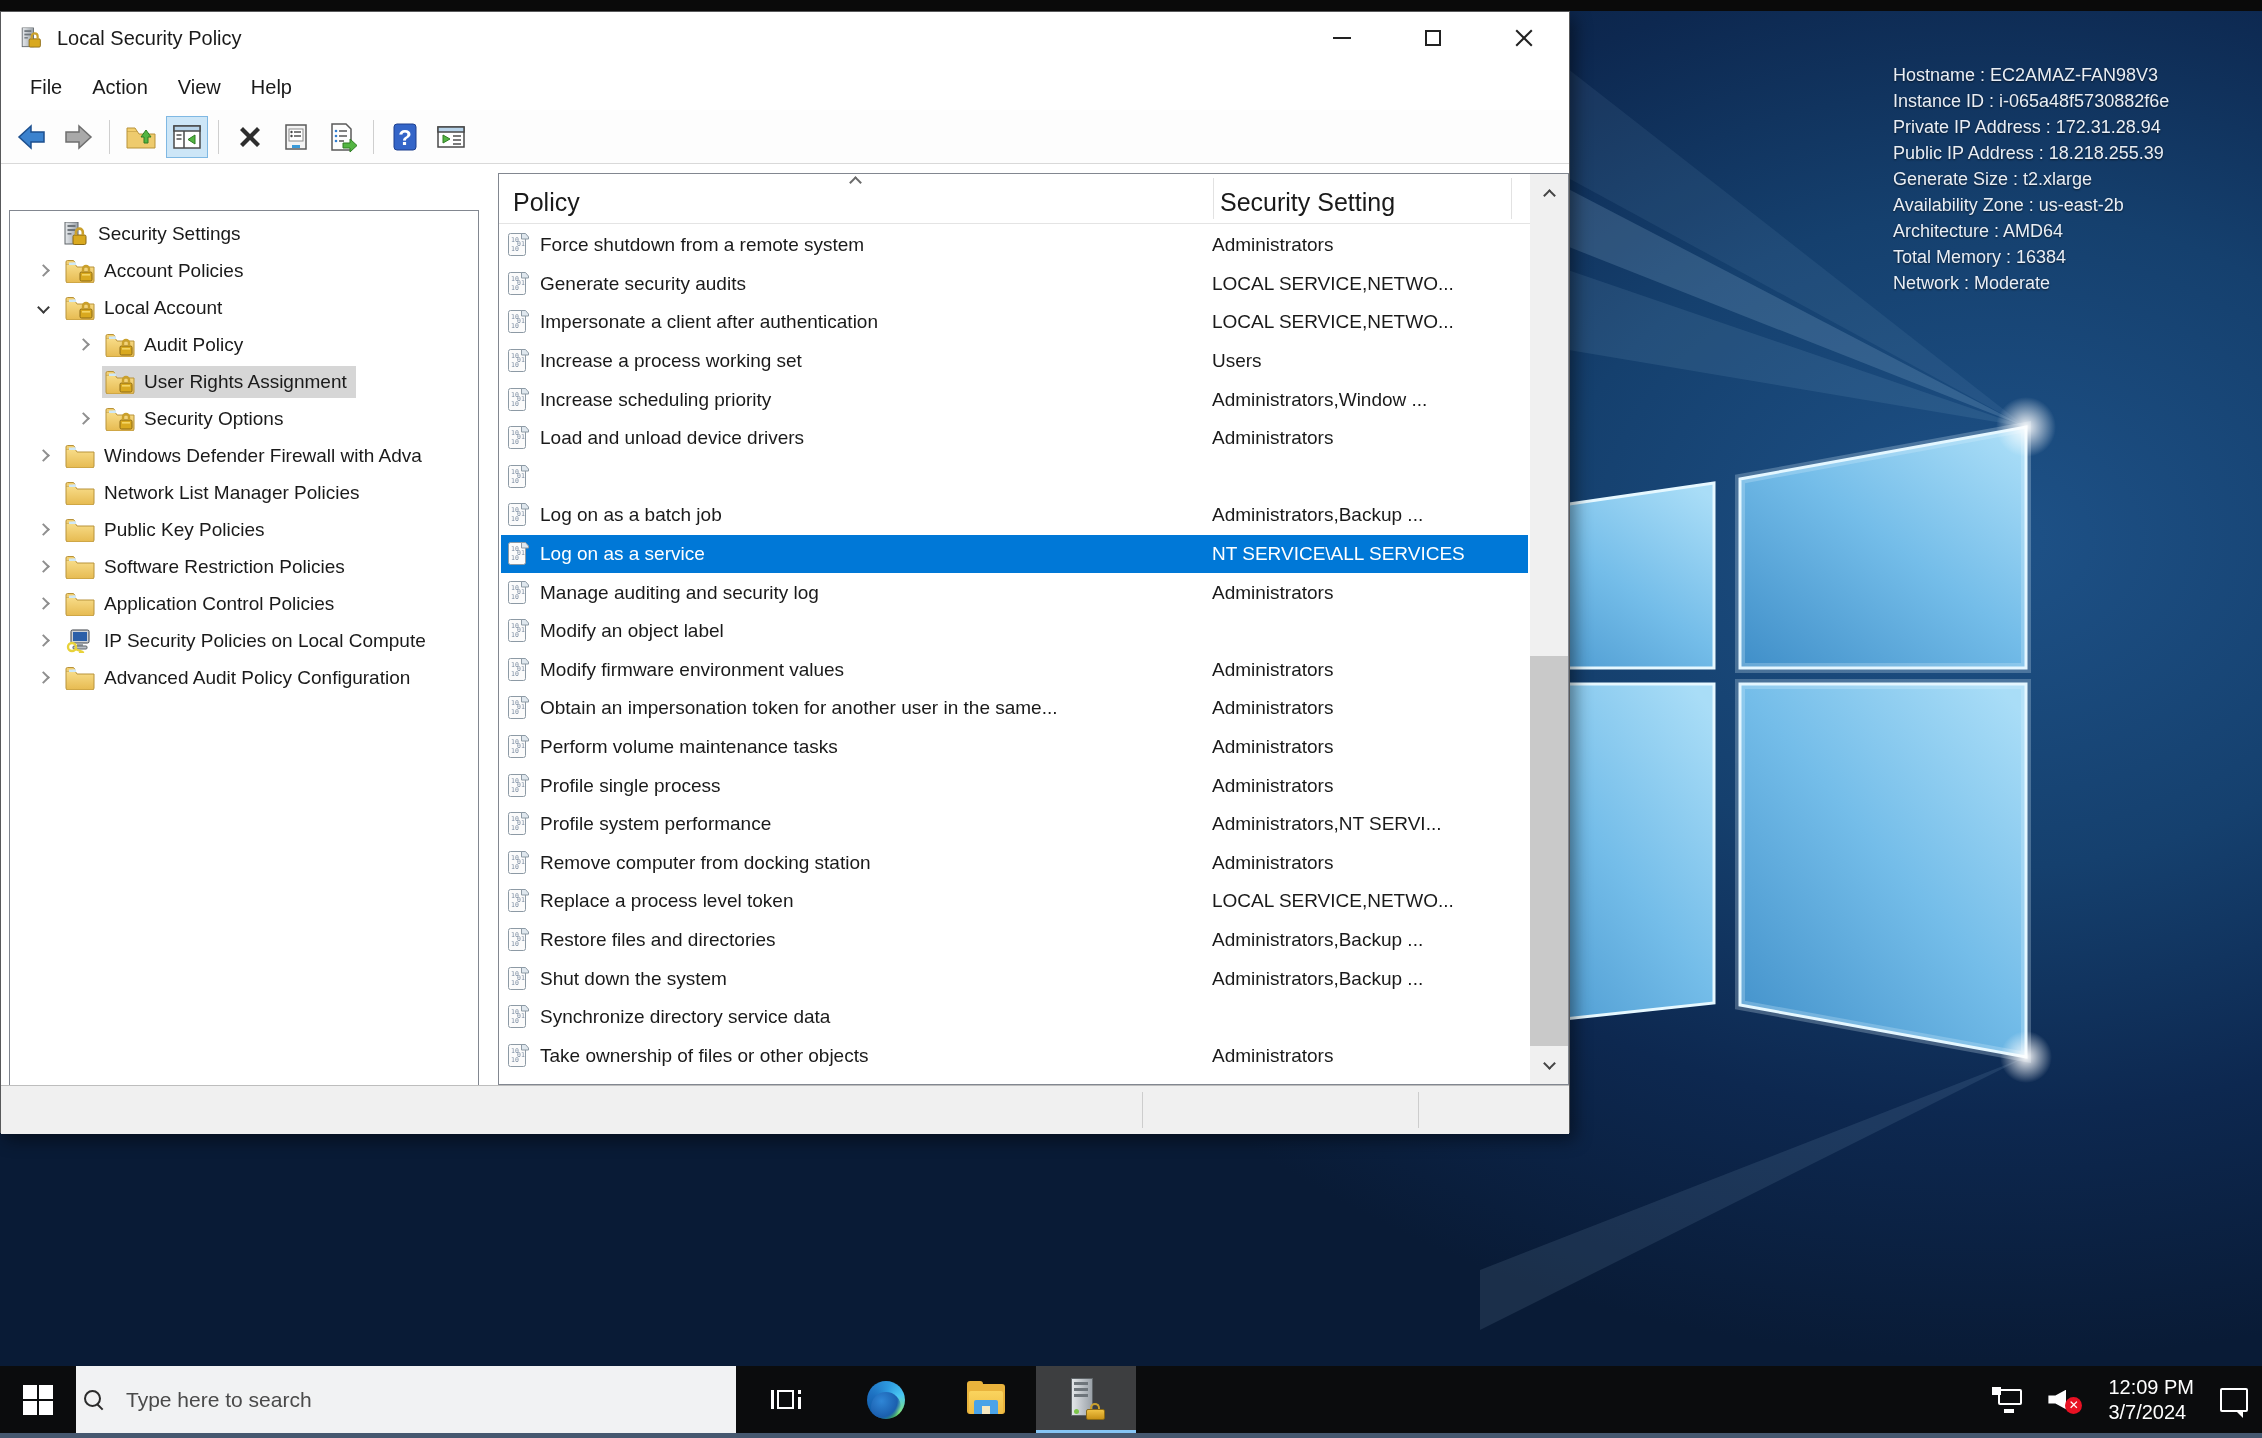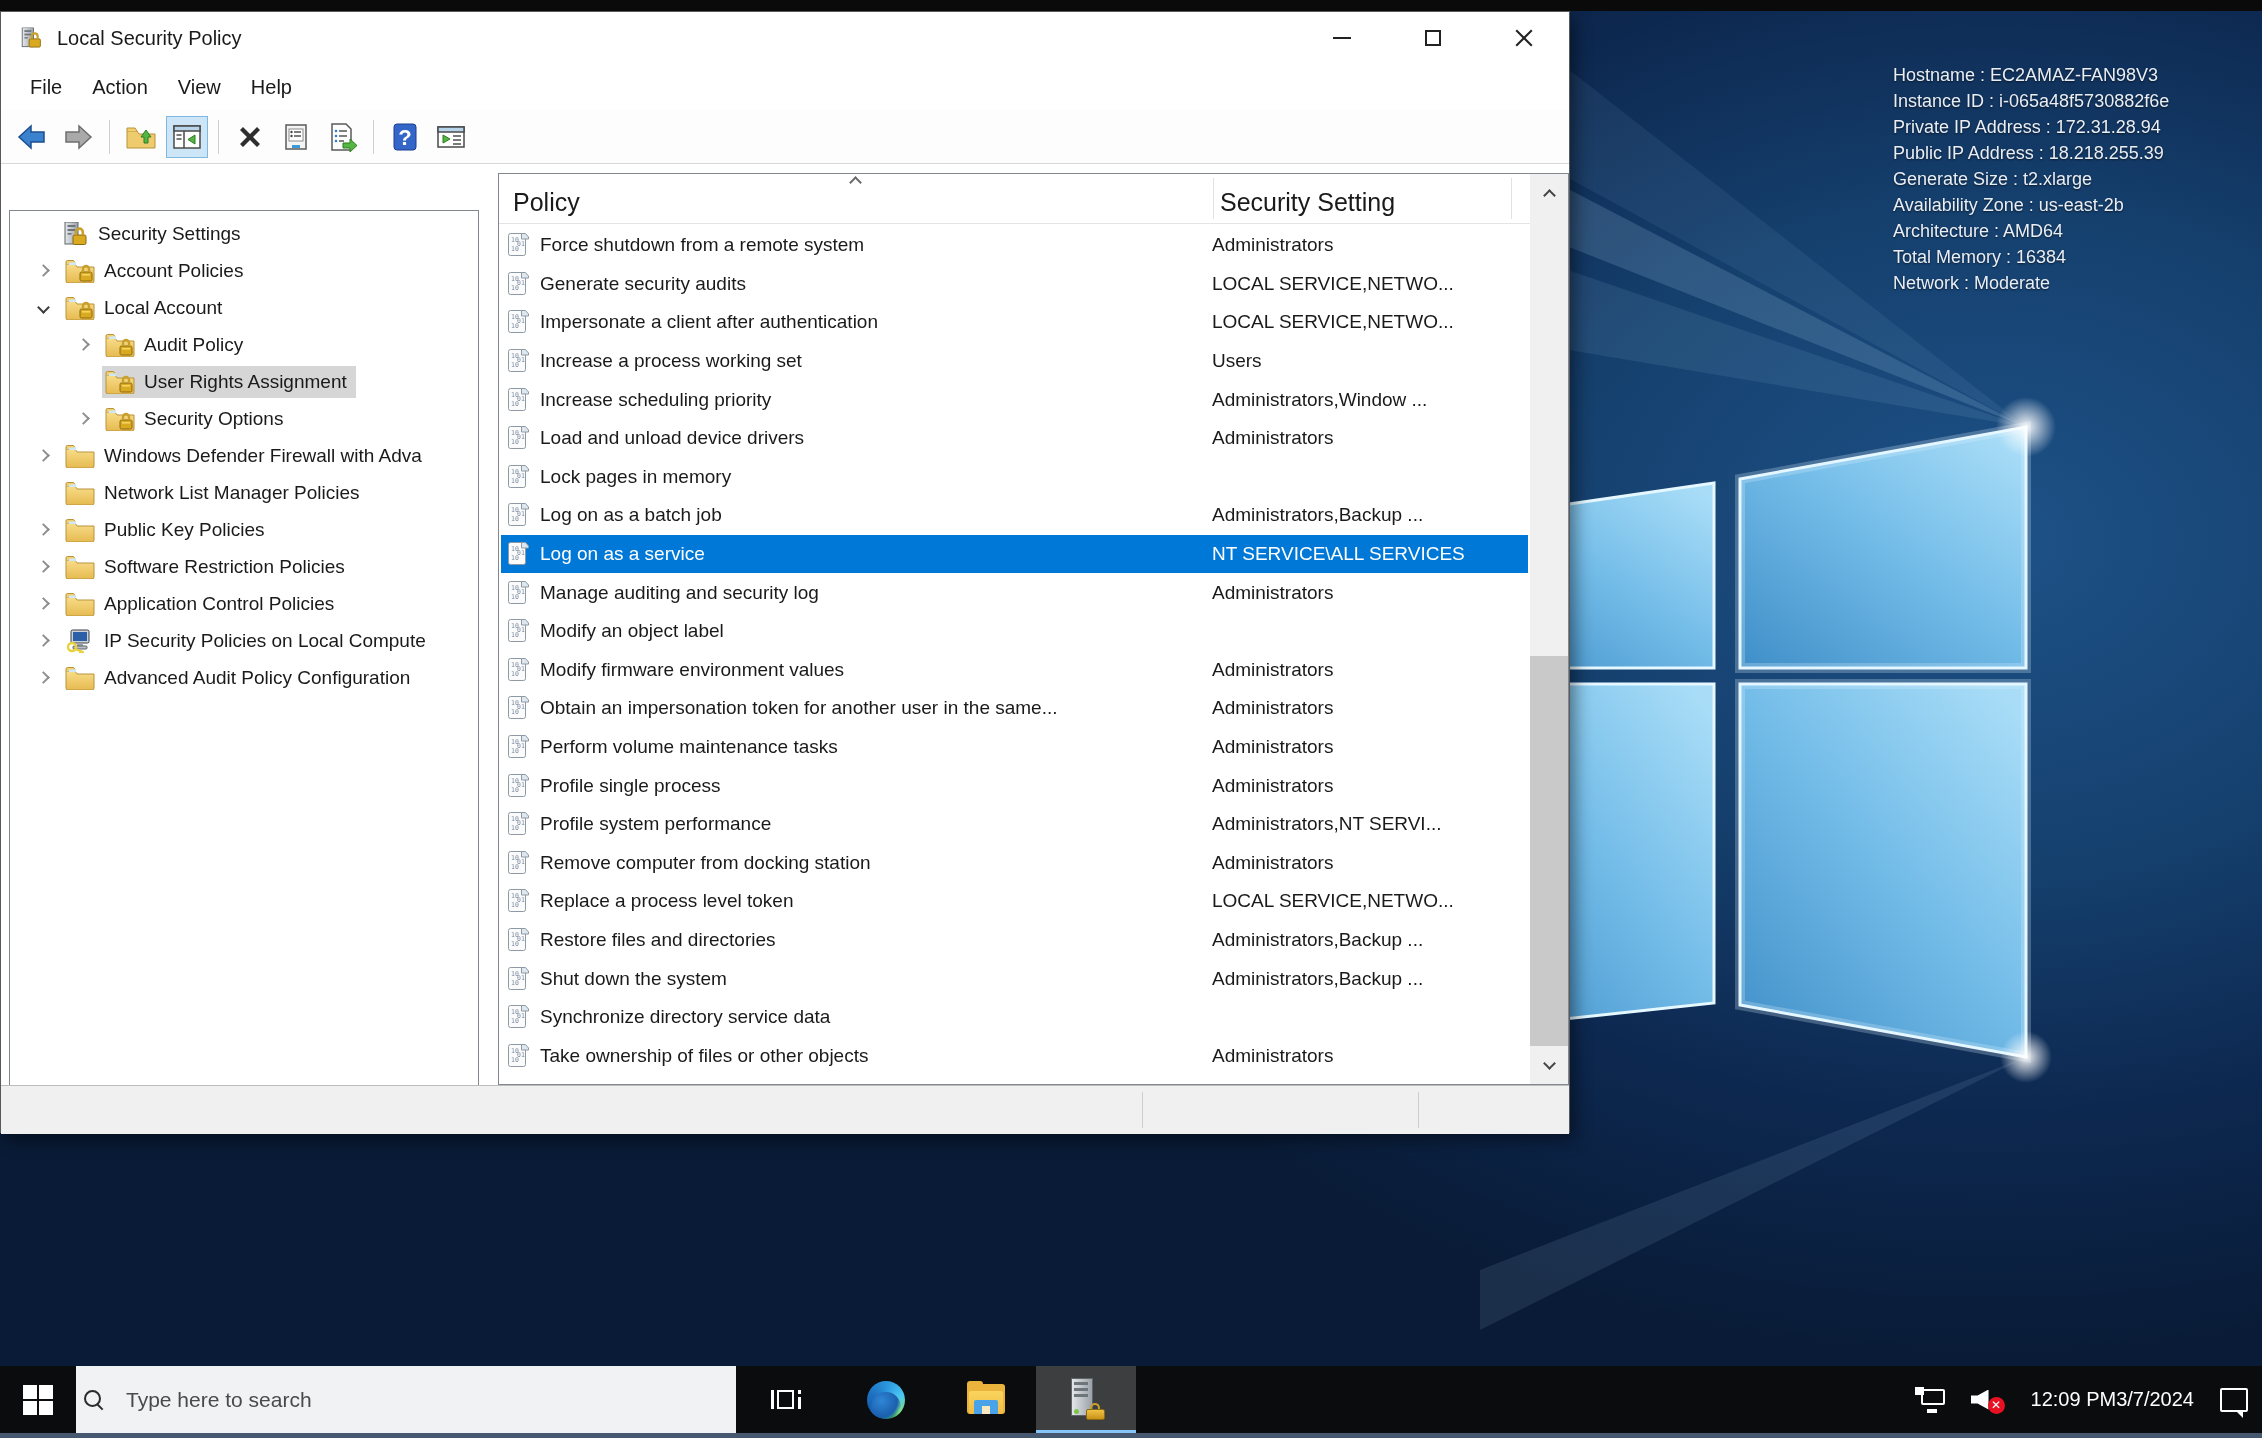--- a/index.html
+++ b/index.html
@@ -140,21 +140,21 @@
   #tray{margin-left:auto;display:flex;align-items:center;gap:26px;padding-right:14px;}
   .net-ic{position:relative;width:30px;height:26px;}
   .net-ic .mon{position:absolute;right:0;top:2px;width:24px;height:16px;border:2px solid #fff;border-radius:2px;}
   .net-ic .stand{position:absolute;right:8px;bottom:2px;width:10px;height:2px;background:#fff;box-shadow:0 2px 0 -0px #fff;}
   .net-ic .plug{position:absolute;left:0;top:0;width:9px;height:8px;background:#fff;}
   .vol-ic{position:relative;width:34px;height:28px;}
   .vol-ic .spk{position:absolute;left:0;top:4px;width:18px;height:20px;background:#fff;
     clip-path:polygon(0 30%,7px 30%,18px 0,18px 100%,7px 70%,0 70%);}
   .vol-ic .badge{position:absolute;right:0;bottom:0;width:17px;height:17px;border-radius:50%;background:#e81123;color:#fff;
     font-size:12px;font-weight:bold;display:flex;align-items:center;justify-content:center;line-height:1;}
-  #clock{display:flex;align-items:flex-start;color:#fff;font-size:20px;line-height:25px;}
+  #clock{display:flex;flex-direction:column;align-items:flex-start;color:#fff;font-size:20px;line-height:25px;}
   .ac-ic{position:relative;width:28px;height:24px;border:2px solid #fff;border-radius:2px;}
   .ac-ic:after{content:"";position:absolute;right:3px;bottom:-8px;width:0;height:0;
     border-left:8px solid transparent;border-top:8px solid #fff;}
   #symdefs{position:absolute;width:0;height:0;overflow:hidden;}
 </style>
 </head>
 <body>
 
 <svg id="symdefs" aria-hidden="true">
   <defs>
@@ -628,21 +628,20 @@
                   <use href="#sym-policy"></use>
                 </svg></span>
               <span class="lpol">Load and unload device drivers</span>
               <span class="lset">Administrators</span>
             </div>
 
             <div class="lrow">
               <span class="lic"><svg viewBox="0 0 25 26">
                   <use href="#sym-policy"></use>
                 </svg></span>
-              <span class="lpol">Lock pages in memory</span>
               <span class="lset"></span>
             </div>
 
             <div class="lrow">
               <span class="lic"><svg viewBox="0 0 25 26">
                   <use href="#sym-policy"></use>
                 </svg></span>
               <span class="lpol">Log on as a batch job</span>
               <span class="lset">Administrators,Backup ...</span>
             </div>

